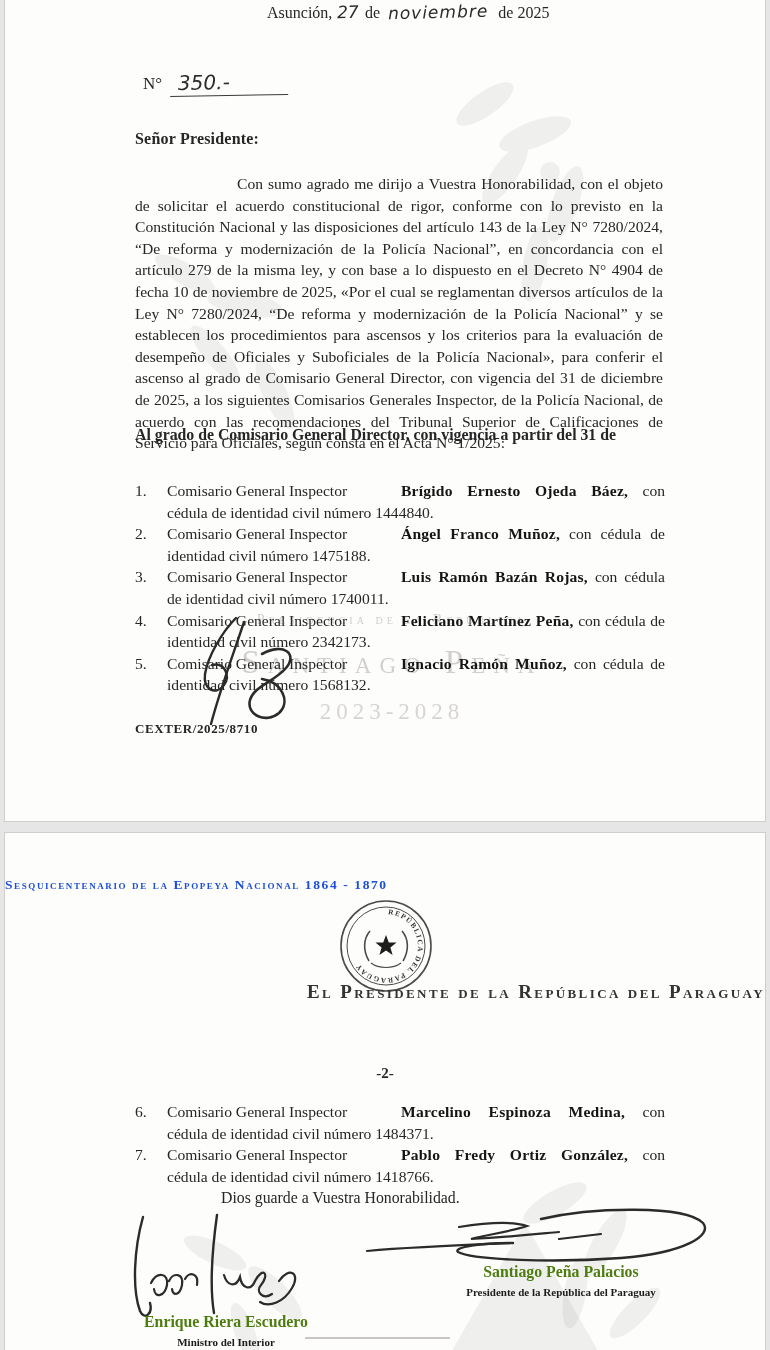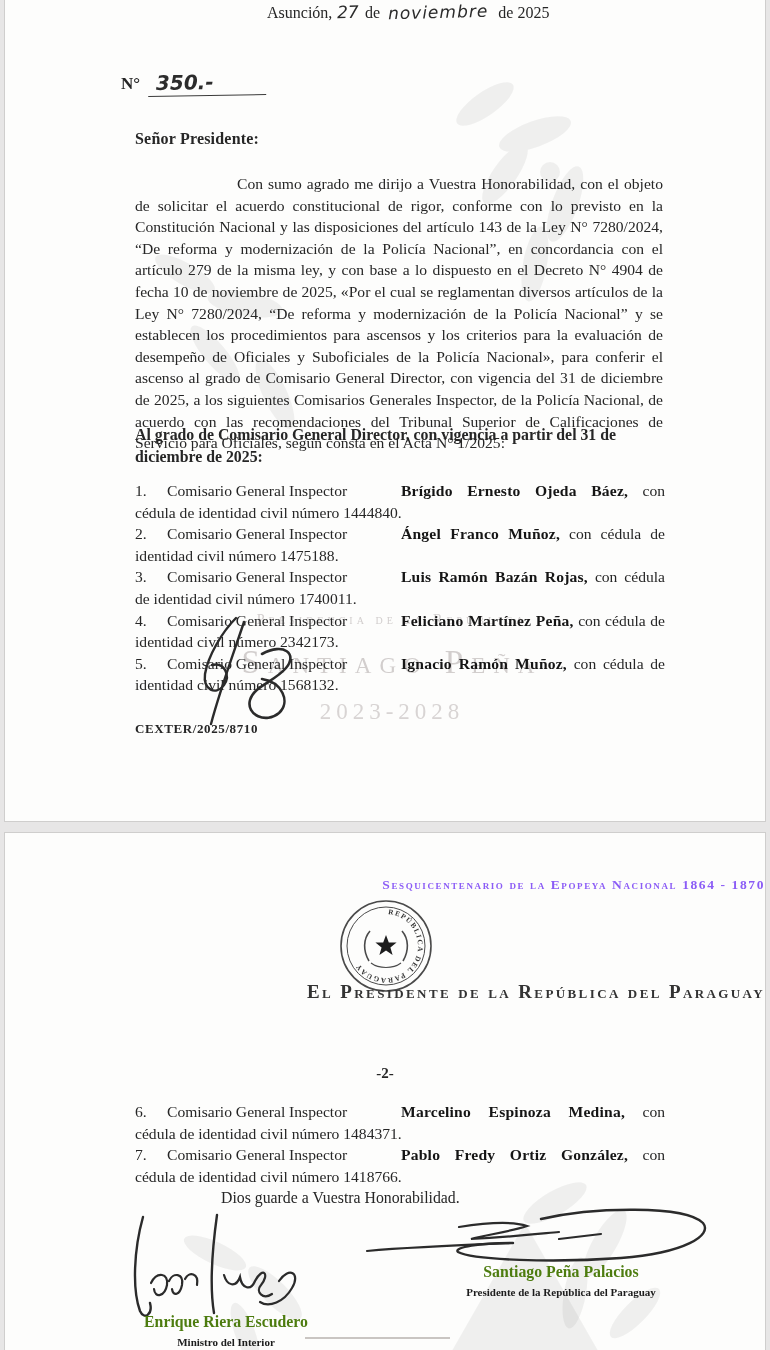--- a/index.html
+++ b/index.html
@@ -36,21 +36,21 @@
     position:absolute; left:262px; top:8px;
     font-size:16px; white-space:nowrap;
   }
   .hand {
     font-family:"DejaVu Sans", sans-serif;
     font-style:italic; color:#2c2c2c;
     display:inline-block; transform:rotate(-1.5deg);
   }
   .hand-day { font-size:17px; margin:0 6px 0 5px; }
   .hand-month { font-size:17px; letter-spacing:1px; margin:0 10px 0 8px; }
-  .numline { position:absolute; left:116px; top:76px; font-size:17px;font-weight:bold; }
+  .numline { position:absolute; left:138px; top:76px; font-size:17px; }
   .num-value {
     display:inline-block; width:118px; margin-left:8px;
     border-bottom:1.6px solid #3a3a3a;
     font-size:20px; padding:0 0 1px 8px; transform:rotate(-1deg);
   }
   .salutation { position:absolute; left:130px; top:136px; font-weight:bold; font-size:16px; letter-spacing:.2px; }
   .bodytext {
     position:absolute; left:130px; top:179px; width:528px;
     font-size:15.6px; line-height:21.6px;
     text-align:justify; text-indent:102px;
@@ -61,30 +61,30 @@
   }
   .roster { position:absolute; left:130px; width:530px; list-style:none; }
   #roster1 { top:486px; }
   #roster2 { top:268px; }
   .roster-item { font-size:15.6px; line-height:21.6px; }
   .ri-l1 { display:flex; }
   .ri-num { width:32px; flex:none; }
   .ri-rank { width:234px; flex:none; }
   .ri-namepart { flex:1; text-align:justify; text-align-last:justify; }
   .ri-namepart b { color:#151515; letter-spacing:.2px;font-family:Liberation Serif, serif; }
-  .ri-l2 { }
+  .ri-l2 { margin-left:32px; }
   .reference { position:absolute; left:130px; top:727px; font-weight:bold; font-size:13px; letter-spacing:.6px; }
   .sig-svg { position:absolute; }
   .sig-svg path { fill:none; stroke:#2b2b2b; stroke-linecap:round; }
 
   
   .hdr-small {
     position:absolute; left:0; top:44px; width:100%;
-    text-align:right; font-variant:small-caps;
-    font-size:13.5px; letter-spacing:1.6px; color:#8b5cf6; font-weight:600;
+    text-align:left; font-variant:small-caps;
+    font-size:13.5px; letter-spacing:1.6px; color:#1d4ed8; font-weight:600;
   }
   .seal { position:absolute; left:334px; top:66px; }
   .hdr-title {
     position:absolute; left:0; top:148px; width:100%;
     text-align:right; font-variant:small-caps;
     font-size:19px; letter-spacing:2.4px; color:#333; font-weight:600;
   }
   .pagenum { position:absolute; left:0; top:232px; width:100%; text-align:center; font-weight:bold; font-size:15px; }
   .closing { position:absolute; left:216px; top:356px; font-size:15.8px; }
   .sigblock-right { position:absolute; left:400px; top:428px; width:312px; text-align:center; }
@@ -135,21 +135,20 @@
       <div class="numline">
         <span>N°</span><span class="hand num-value">350.-</span>
       </div>
 
       <div class="salutation">Señor Presidente:</div>
 
       <p class="bodytext">Con sumo agrado me dirijo a Vuestra Honorabilidad, con el objeto de solicitar el acuerdo constitucional de rigor, conforme con lo previsto en la Constitución Nacional y las disposiciones del artículo 143 de la Ley N° 7280/2024, “De reforma y modernización de la Policía Nacional”, en concordancia con el artículo 279 de la misma ley, y con base a lo dispuesto en el Decreto N° 4904 de fecha 10 de noviembre de 2025, «Por el cual se reglamentan diversos artículos de la Ley N° 7280/2024, “De reforma y modernización de la Policía Nacional” y se establecen los procedimientos para ascensos y los criterios para la evaluación de desempeño de Oficiales y Suboficiales de la Policía Nacional», para conferir el ascenso al grado de Comisario General Director, con vigencia del 31 de diciembre de 2025, a los siguientes Comisarios Generales Inspector, de la Policía Nacional, de acuerdo con las recomendaciones del Tribunal Superior de Calificaciones de Servicio para Oficiales, según consta en el Acta N° 1/2025:</p>
 
       <div class="list-heading">
         <div>Al grado de Comisario General Director, con vigencia a partir del 31 de</div>
-        <div>diciembre de 2025:</div>
       </div>
 
       <ul class="roster" id="roster1">
 
           <li class="roster-item">
             <div class="ri-l1">
               <span class="ri-num">1.</span>
               <span class="ri-rank">Comisario General Inspector</span>
               <span class="ri-namepart"><b>Brígido Ernesto Ojeda Báez,</b> <span>con</span></span>
             </div>

